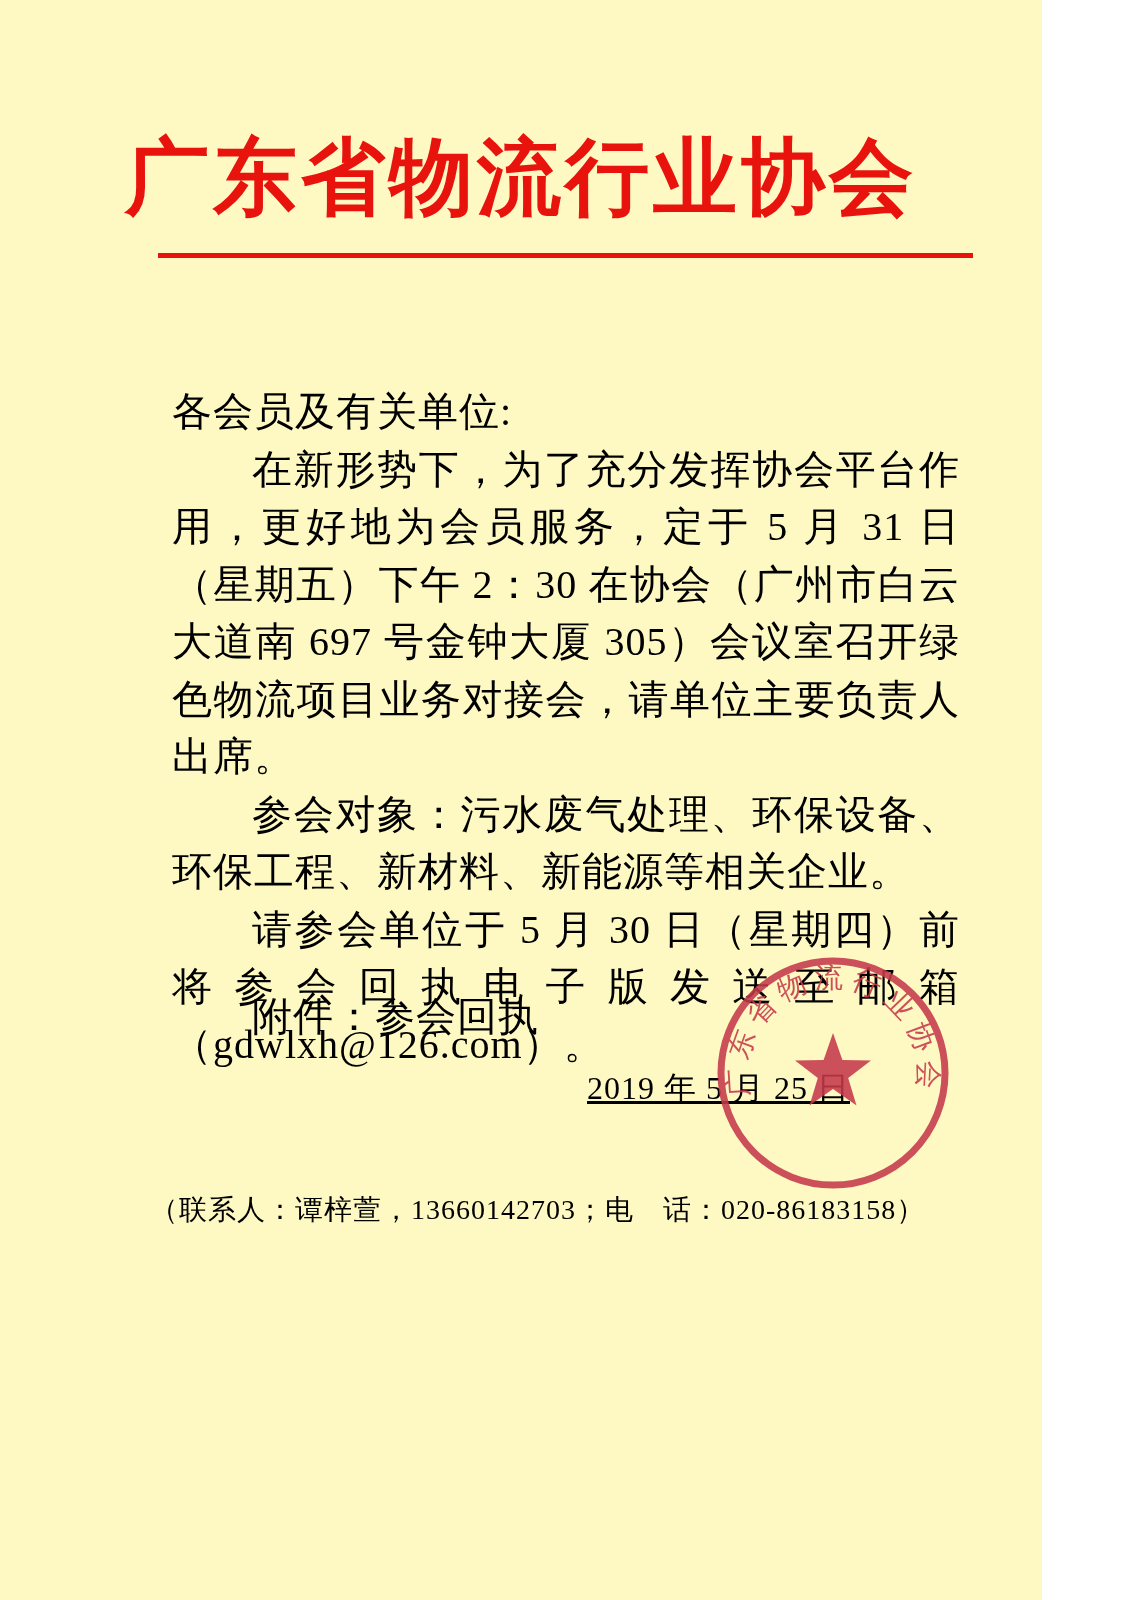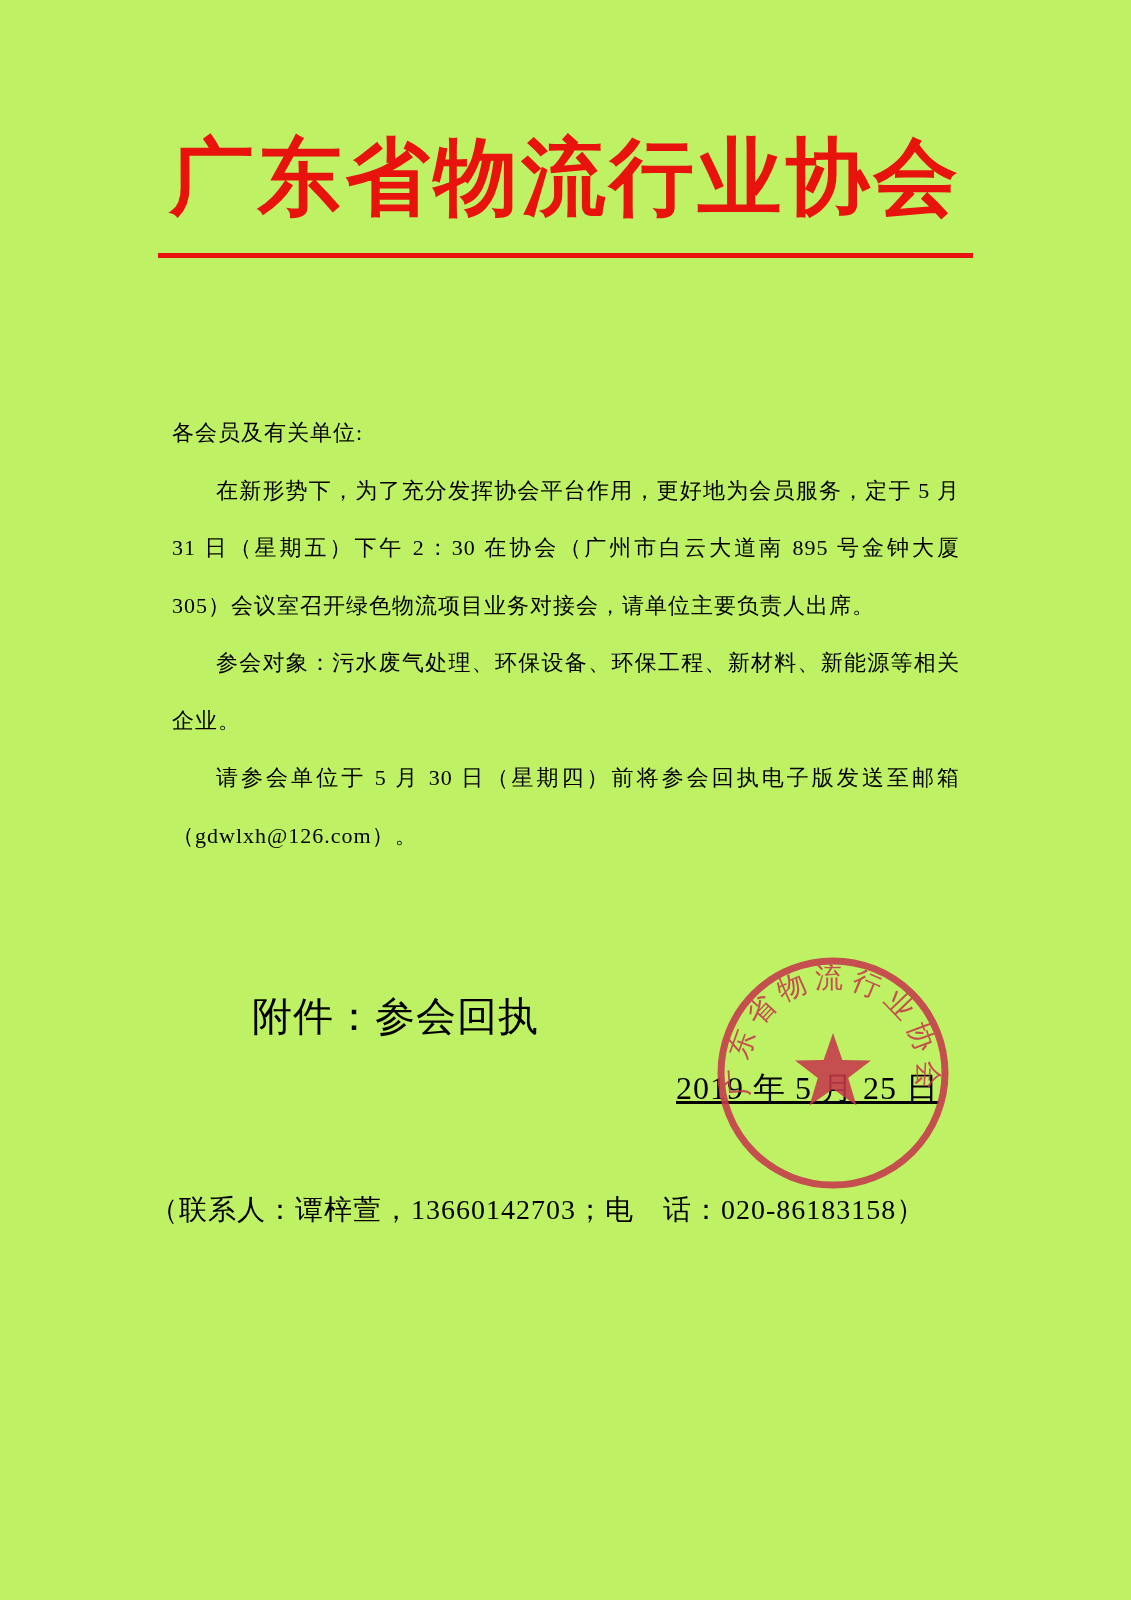--- a/index.html
+++ b/index.html
@@ -1,21 +1,21 @@
 <!DOCTYPE html>
 <html><head>
 <meta charset="utf-8">
 <style>
   * { margin: 0; padding: 0; box-sizing: border-box; }
   html, body { background: #ffffff; }
   .page {
     position: relative;
-    width: 1131px;
+    width: 1042px;
     height: 1600px;
-    background: #bef264;
+    background: #fef9c3;
     overflow: hidden;
     font-family: "Liberation Serif", "DejaVu Serif", serif;
     color: #000000;
   }
   .letterhead {
     position: absolute;
     top: 128px;
     left: 0;
     width: 100%;
     text-align: center;
@@ -41,24 +41,24 @@
     left: 0;
     width: 100%;
     text-align: center;
     font-size: 33px;
     font-weight: bold;
     letter-spacing: 0.5px;
     white-space: nowrap;
   }
   .body-block {
     position: absolute;
-    top: 404px;
+    top: 383px;
     left: 172px;
     width: 788px;
-    font-size: 22px;
+    font-size: 40px;
     line-height: 57.5px;
     letter-spacing: 1px;
     text-align: justify;
   }
   .body-block p.indent {
     text-indent: 2em;
   }
   .attachment {
     position: absolute;
     top: 997px;
@@ -107,21 +107,21 @@
 
 <div class="page">
 
   <div class="letterhead">广东省物流行业协会</div>
 
   <div class="rule"></div>
 
 
   <div class="body-block">
     <p>各会员及有关单位:</p>
-    <p class="indent">在新形势下，为了充分发挥协会平台作用，更好地为会员服务，定于 5 月 31 日（星期五）下午 2：30 在协会（广州市白云大道南 895 号金钟大厦 305）会议室召开绿色物流项目业务对接会，请单位主要负责人出席。</p>
+    <p class="indent">在新形势下，为了充分发挥协会平台作用，更好地为会员服务，定于 5 月 31 日（星期五）下午 2：30 在协会（广州市白云大道南 697 号金钟大厦 305）会议室召开绿色物流项目业务对接会，请单位主要负责人出席。</p>
     <p class="indent">参会对象：污水废气处理、环保设备、环保工程、新材料、新能源等相关企业。</p>
     <p class="indent">请参会单位于 5 月 30 日（星期四）前将参会回执电子版发送至邮箱（gdwlxh@126.com）。</p>
   </div>
 
   <div class="attachment">附件：参会回执</div>
 
   <div class="date-line">2019 年 5 月 25 日</div>
 
   <svg class="seal" viewBox="0 0 240 240" aria-hidden="true">
     <defs>

